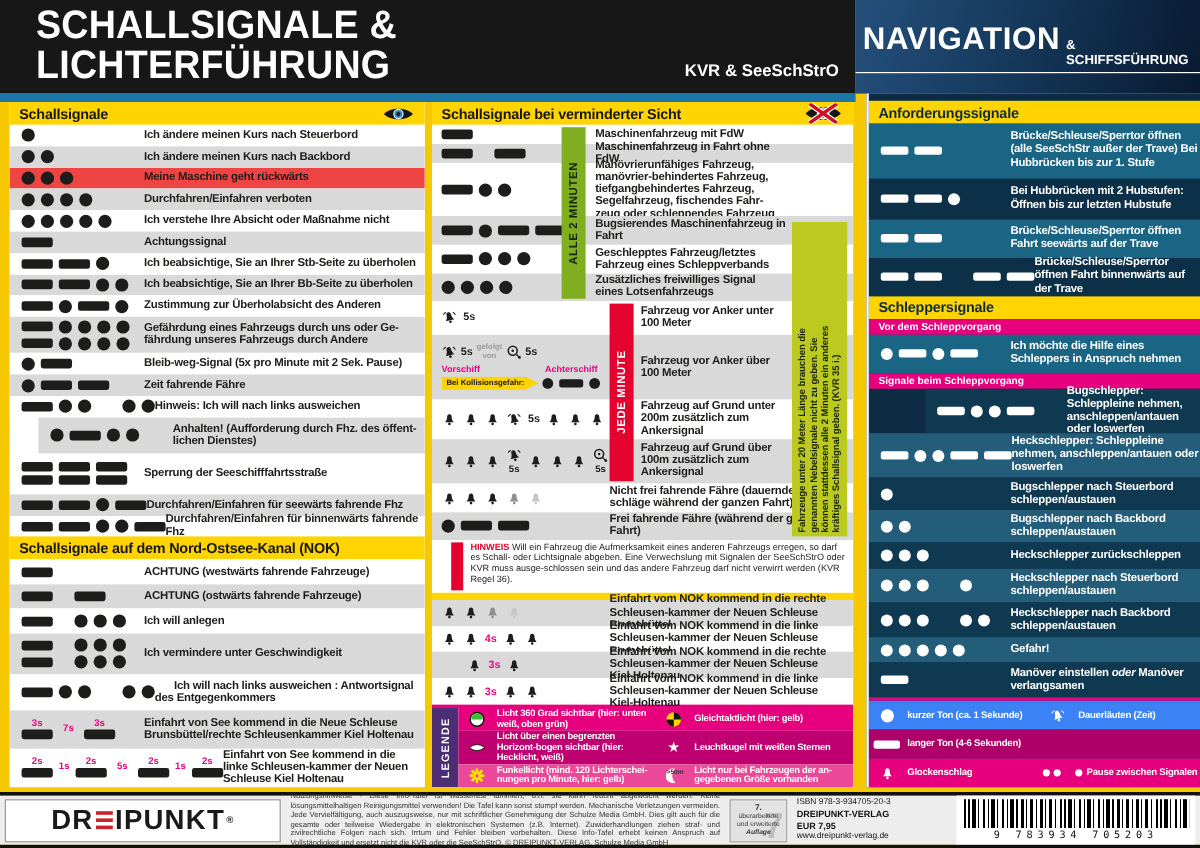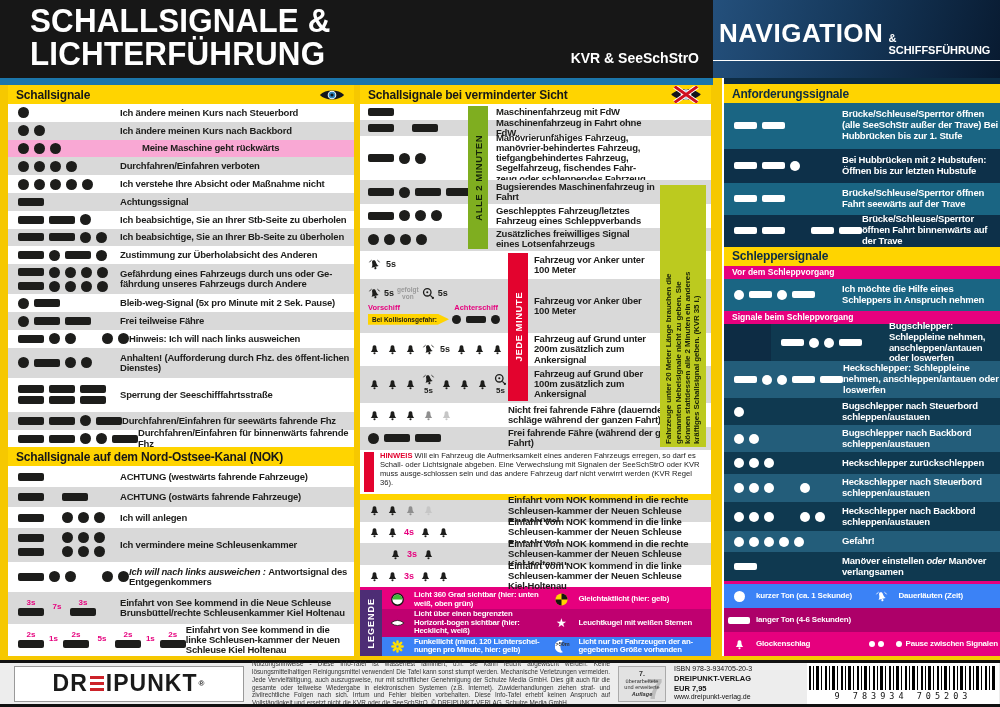--- a/index.html
+++ b/index.html
@@ -58,21 +58,21 @@
   .mrow.a .txt{margin-left:28px;}
   .mrow.b .sigc{width:148px;}
   .mrow.b .txt{margin-left:26px;}
   .mrow.c .sigc{width:140px;}
   .mrow.c .txt{margin-left:8px;margin-right:8px;}
   .mrow .txt{flex:1;font-weight:bold;font-size:9.5px;line-height:1.08;letter-spacing:-.2px;margin-right:56px;}
   .mrow.c .txt{margin-right:8px;}
   .sidebar{position:absolute;right:5px;top:100px;height:262px;width:46px;background:#bcca1f;z-index:3;
            display:flex;justify-content:center;padding:3px 1px;box-sizing:border-box;}
   .sidebar div{writing-mode:vertical-rl;transform:rotate(180deg);font-weight:bold;font-size:8px;line-height:1.18;color:#1a2408;letter-spacing:-.1px;}
-  .hinweis{flex:0 0 40px;display:flex;align-items:stretch;background:#fff;padding:2px 4px 2px 4px;}
+  .hinweis{flex:0 0 40px;display:flex;align-items:stretch;background:#fff;padding:2px 4px 2px 16px;}
   .hinweis .block{flex:0 0 10px;background:#e3032e;margin-right:6px;}
   .hinweis .htxt{font-size:7.6px;line-height:1.18;color:#222;}
   .hinweis .htxt b{color:#e3032e;}
   .sep-yel{flex:0 0 6px;background:#ffd400;}
   .sep-mag{flex:0 0 3px;background:#e6007e;}
   
   .r8{display:flex;flex-direction:column;justify-content:center;gap:2px;}
   .r8top{display:flex;align-items:center;gap:3px;}
   .gef{font-size:6.5px;line-height:1.05;color:#9a9a9a;font-weight:bold;text-align:center;}
   .r8names{display:flex;justify-content:space-between;font-weight:bold;font-size:7.5px;color:#e6007e;padding-right:10px;}
@@ -92,21 +92,21 @@
   .leg-txt{flex:1;color:#fff;font-weight:bold;font-size:7.8px;line-height:1.1;letter-spacing:-.2px;}
   .ico-note{position:absolute;font-weight:bold;font-size:5.5px;color:#333;left:7px;top:4px;}
   
   .rrow .sigc{flex:0 0 118px;padding-left:10px;box-sizing:border-box;}
   .rrow .txt{flex:1;color:#fff;font-weight:bold;font-size:9.5px;line-height:1.15;letter-spacing:-.2px;padding-right:6px;}
   .rbar{flex:0 0 13px;background:#e6007e;color:#fff;font-weight:bold;font-size:8.5px;display:flex;align-items:center;padding-left:8px;}
   .rlegend{flex:0 0 72px;display:flex;flex-direction:column;}
   .rlegend .leg-txt{font-size:8px;}
   
   .footer{position:absolute;left:0;top:660px;width:1000px;height:44px;background:#ededed;border-top:3px solid #111;
-          display:flex;align-items:center;gap:8px;padding:0 14px;box-sizing:border-box;}
+          display:flex;align-items:center;gap:8px;padding:0 4px;box-sizing:border-box;}
   .bottom-strip{position:absolute;left:0;bottom:0;width:1000px;height:3px;background:#111;}
   .logo-box{flex:0 0 228px;height:34px;background:#fff;border:1px solid #999;display:flex;align-items:center;justify-content:center;}
   .logo{font-weight:bold;font-size:23px;letter-spacing:1px;color:#1a1a1a;display:flex;align-items:center;}
   .tribar{display:inline-flex;flex-direction:column;gap:2.5px;margin:0 2px;}
   .tribar i{display:block;width:14px;height:3.5px;background:#cc2229;}
   .logo sup{font-size:8px;margin-left:1px;}
   .fineprint{flex:0 0 358px;font-size:6.35px;line-height:1.22;color:#333;text-align:justify;}
   .edition{flex:0 0 46px;height:34px;background:#e2e2e2;border:1px solid #aaa;position:relative;overflow:hidden;
            display:flex;flex-direction:column;align-items:center;justify-content:center;font-size:5.6px;line-height:1.15;color:#333;}
   .edition .big7{position:absolute;right:2px;bottom:-6px;font-size:30px;font-weight:bold;color:#bdbdbd;}
@@ -162,21 +162,21 @@
       </div>
       <div class="lrow" style="flex: 1 1 0px; background: rgb(217, 217, 217);">
         <div class="sigc sigstack">
           <span class="sig">
             <span class="sym-dot"></span>
             <span class="sym-dot"></span>
           </span>
         </div>
         <div class="txt">Ich ändere meinen Kurs nach Backbord</div>
       </div>
-      <div class="lrow" style="flex: 1 1 0px; background: #f9a8d4; gap: 22px;">
+      <div class="lrow" style="flex: 1 1 0px; background: #ef4444;">
         <div class="sigc sigstack">
           <span class="sig">
             <span class="sym-dot"></span>
             <span class="sym-dot"></span>
             <span class="sym-dot"></span>
           </span>
         </div>
         <div class="txt">Meine Maschine geht rückwärts</div>
       </div>
       <div class="lrow" style="flex: 1 1 0px; background: rgb(217, 217, 217);">
@@ -271,36 +271,36 @@
         <div class="txt">Bleib-weg-Signal (5x pro Minute mit 2 Sek. Pause)</div>
       </div>
       <div class="lrow" style="flex: 1 1 0px; background: rgb(217, 217, 217);">
         <div class="sigc sigstack">
           <span class="sig">
             <span class="sym-dot"></span>
             <span class="sym-dash"></span>
             <span class="sym-dash"></span>
           </span>
         </div>
-        <div class="txt">Frei teilweise Fähre</div>
+        <div class="txt">Zeit fahrende Fähre</div>
       </div>
       <div class="lrow" style="flex: 1 1 0px; background: rgb(255, 255, 255);">
         <div class="sigc sigstack">
           <span class="sig">
             <span class="sym-dash"></span>
             <span class="sym-dot"></span>
             <span class="sym-dot"></span>
             <span class="sym-gapw"></span>
             <span class="sym-dot"></span>
             <span class="sym-dot"></span>
           </span>
         </div>
         <div class="txt">Hinweis: Ich will nach links ausweichen</div>
       </div>
-      <div class="lrow" style="flex: 1.7 1 0px; background: rgb(217, 217, 217);">
+      <div class="lrow" style="flex: 1.7 1 0px; background: rgb(217, 217, 217); margin-left: 24px;">
         <div class="sigc sigstack">
           <span class="sig">
             <span class="sym-dot"></span>
             <span class="sym-dash"></span>
             <span class="sym-dot"></span>
             <span class="sym-dot"></span>
           </span>
         </div>
         <div class="txt">Anhalten! (Aufforderung durch Fhz. des öffent-lichen Dienstes)</div>
       </div>
@@ -385,34 +385,34 @@
             <span class="sym-dot"></span>
           </span>
           <span class="sig">
             <span class="sym-dash"></span>
             <span class="sym-gap"></span>
             <span class="sym-dot"></span>
             <span class="sym-dot"></span>
             <span class="sym-dot"></span>
           </span>
         </div>
-        <div class="txt">Ich vermindere meine Schleusenkammer</div>
+        <div class="txt">Ich vermindere unter Geschwindigkeit</div>
       </div>
       <div class="lrow" style="flex: 1.7 1 0px; background: rgb(255, 255, 255);">
         <div class="sigc sigstack">
           <span class="sig">
             <span class="sym-dash"></span>
             <span class="sym-dot"></span>
             <span class="sym-dot"></span>
             <span class="sym-gapw"></span>
             <span class="sym-dot"></span>
             <span class="sym-dot"></span>
           </span>
         </div>
-        <div class="txt"><span style="font-style: italic;">Ich will nach links ausweichen : </span><span>Antwortsignal des Entgegenkommers</span></div>
+        <div class="txt"><span style=" margin-left: 16px;">Ich will nach links ausweichen : </span><span>Antwortsignal des Entgegenkommers</span></div>
       </div>
       <div class="lrow" style="flex: 1.8 1 0px; background: rgb(217, 217, 217);">
         <div class="sigc sigstack">
           <span class="sig">
             <span class="tok">
               <span class="tlbl magenta">3s</span>
               <span class="sym-dash"></span>
             </span>
             <span class="tok">
               <span class="tlbl magenta">7s</span>
@@ -1003,21 +1003,21 @@
               </span>
               <span class="leg-txt">Licht über einen begrenzten Horizont-bogen sichtbar (hier: Hecklicht, weiß)</span>
             </div>
             <div class="leg-cell">
               <span class="leg-ico">
                 <span style="color:#fff;font-size:12px;line-height:1">★</span>
               </span>
               <span class="leg-txt">Leuchtkugel mit weißen Sternen</span>
             </div>
           </div>
-          <div class="leg-row" style="background: #3b82f6;">
+          <div class="leg-row" style="background: #ec4899;">
             <div class="leg-cell">
               <span class="leg-ico">
                 <svg width="13" height="13" viewBox="0 0 14 14">
                   <g stroke="#ffe000" stroke-width="2.6" stroke-linecap="round">
                     <path d="M7 1.5 V4.5"></path>
                     <path d="M7 9.5 V12.5"></path>
                     <path d="M1.5 7 H4.5"></path>
                     <path d="M9.5 7 H12.5"></path>
                     <path d="M3 3 L5.2 5.2"></path>
                     <path d="M8.8 8.8 L11 11"></path>

